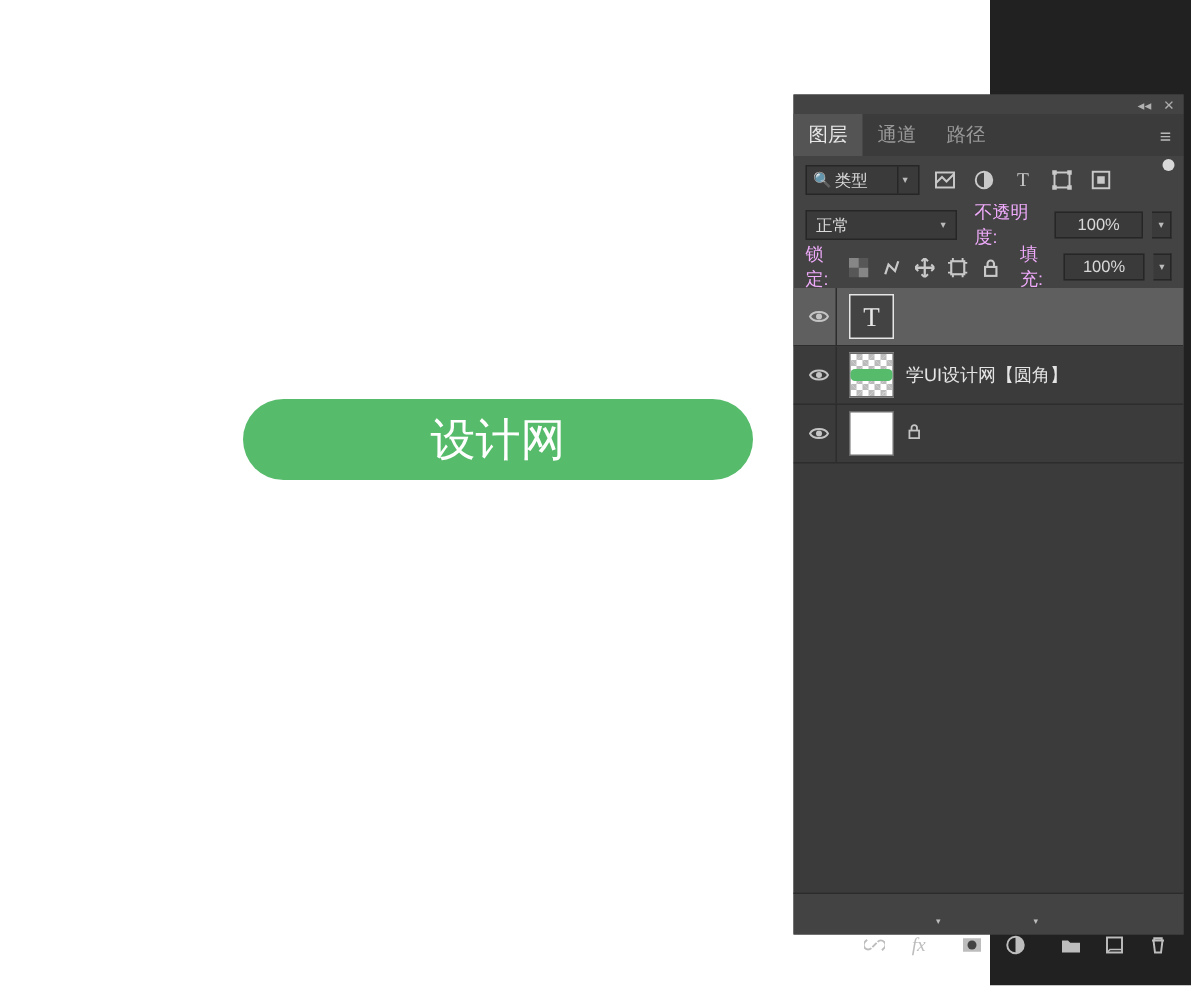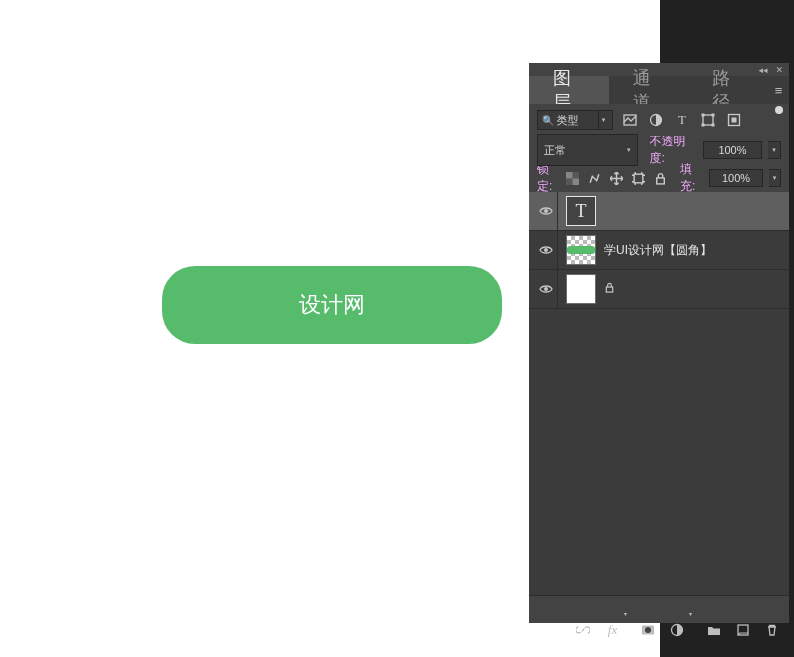--- a/index.html
+++ b/index.html
@@ -25,28 +25,28 @@
     top: 0;
     width: 660px;
     height: 630px;
     background: #fff;
   }
   .green-button {
     position: absolute;
     left: 162px;
     top: 266px;
     width: 340px;
-    height: 78px;
+    height: 54px;
     background: #57bb6c;
     border-radius: 33px;
     display: flex;
     align-items: center;
     justify-content: center;
     color: #fff;
-    font-size: 22px;
+    font-size: 30px;
     font-weight: 500;
     text-align: right;
   }
   .panel {
     position: absolute;
     top: 63px;
     left: 529px;
     width: 260px;
     height: 560px;
     background: #434343;
@@ -69,25 +69,25 @@
     font-size: 9px;
     cursor: pointer;
   }
   .tabbar {
     height: 28px;
     display: flex;
     align-items: stretch;
     background: #3b3b3b;
   }
   .tab {
-    padding: 0 24px;
+    padding: 0 10px;
     display: flex;
     align-items: center;
     color: #9a9a9a;
-    font-size: 18px;
+    font-size: 13px;
   }
   .tab.active {
     background: #545454;
     color: #e8e8e8;
   }
   .tab-spacer { flex: 1; }
   .tab-menu {
     width: 24px;
     display: flex;
     align-items: center;
@@ -148,21 +148,21 @@
   .blend-row, .lock-row {
     height: 28px;
     display: flex;
     align-items: center;
     padding: 0 8px;
     gap: 6px;
     background: #434343;
   }
   .blend-select {
     width: 108px;
-    height: 32px;
+    height: 20px;
     background: #3a3a3a;
     border: 1px solid #262626;
     display: flex;
     align-items: center;
     padding: 0 6px;
     font-size: 11px;
     position: relative;
   }
   .blend-select-caret {
     margin-left: auto;

